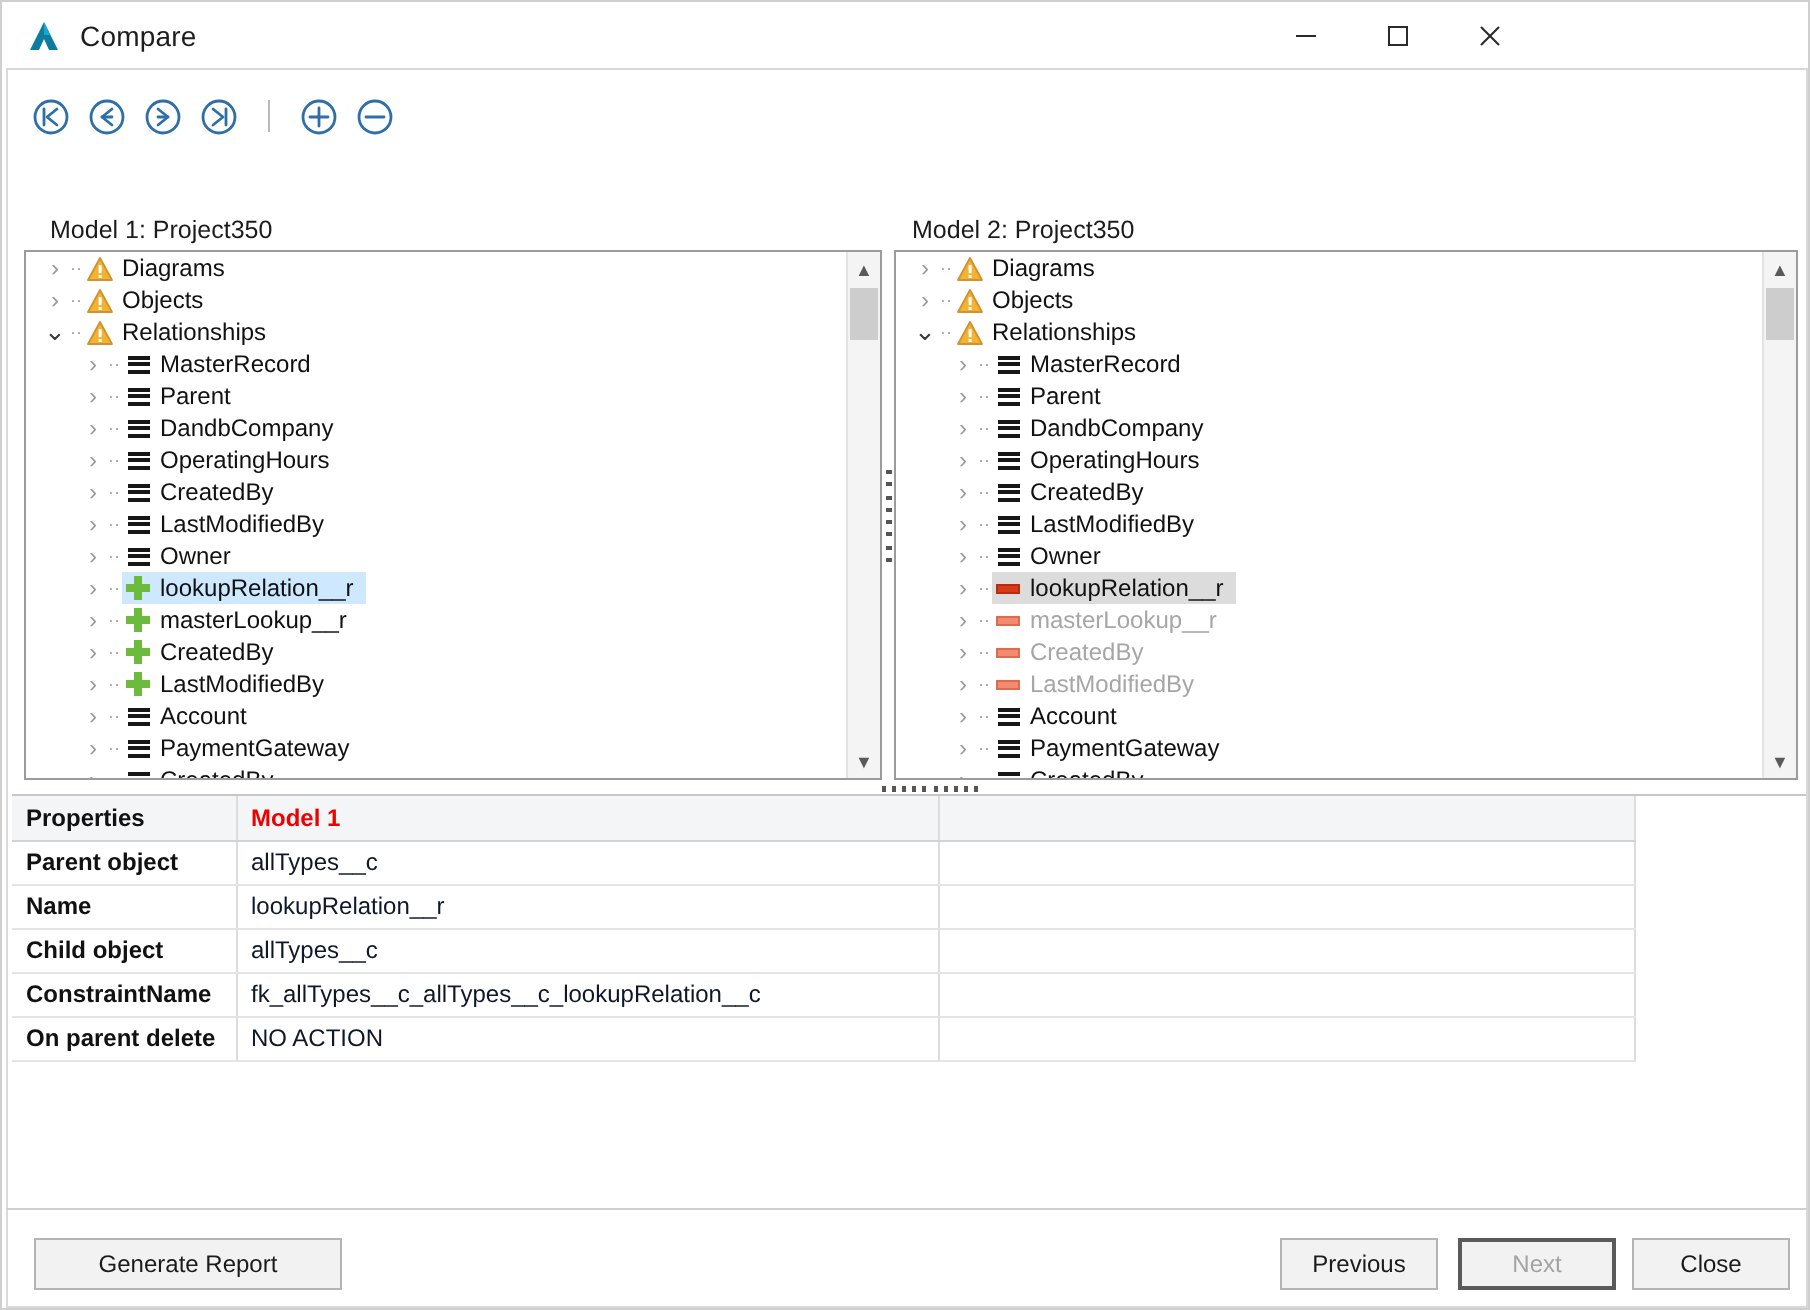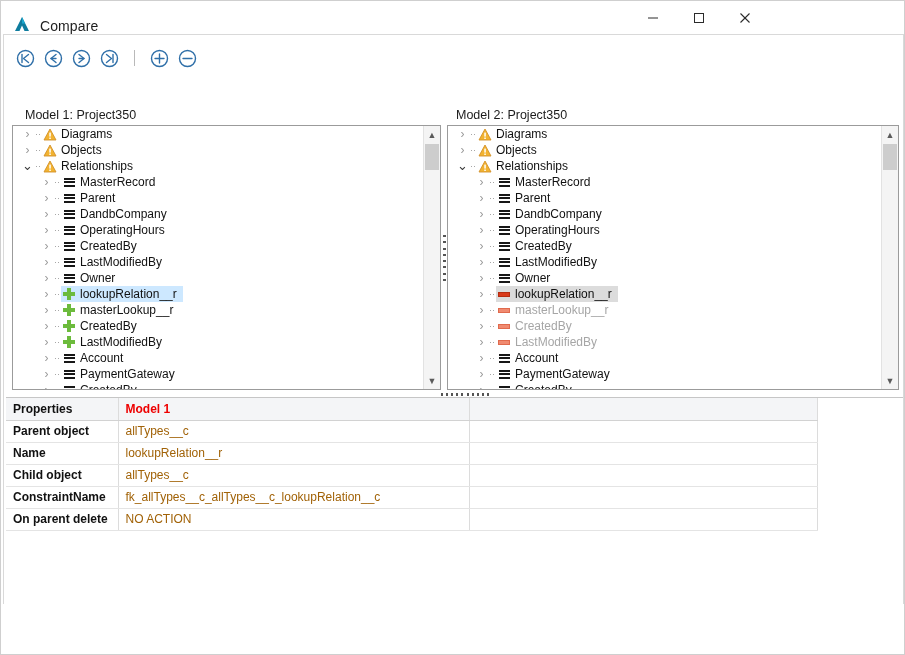--- a/index.html
+++ b/index.html
@@ -16,21 +16,21 @@
     background: #ffffff;
     border: 1px solid #cfcfcf;
     overflow: hidden;
   }
 
   
   #titlebar {
     position: absolute; left: 0; top: 0;
     width: 767px; height: 33px;
     background: #ffffff;
-    display: flex; align-items: flex-end;
+    display: flex; align-items: center;
   }
   #app-logo {
     margin-left: 11px; width: 20px; height: 20px;
     display: flex; align-items: center; justify-content: center;
   }
   #title-text {
     margin-left: 8px;
     font-size: 14px; color: #1d1d1d;
     letter-spacing: 0.1px;
   }
@@ -200,21 +200,21 @@
     vertical-align: middle;
   }
   table.props thead th {
     background: #f4f5f7;
     font-weight: bold;
     border-bottom: 1px solid #d2d2d2;
   }
   th.hdr-props { color: #111111; }
   th.hdr-m1 { color: #ee0000; }
   td.key { font-weight: bold; color: #111111; margin-top: 46px; }
-  td.val { color: #a16207; }
+  td.val { color: #0f172a; }
 
   
   #footer {
     position: absolute; left: 2px; top: 603px;
     width: 901px; height: 50px;
     background: #ffffff;
     border: 1px solid #d9d9d9;
     border-top: 1px solid #cfcfcf;
   }
   .btn {
@@ -850,13 +850,19 @@
             <tr>
               <td class="key">On parent delete</td>
               <td class="val">NO ACTION</td>
               <td></td>
             </tr>
           </tbody>
       </table>
     </div>
   </div>
 
+  <div id="footer">
+    <div class="btn" id="btn-generate">Generate Report</div>
+    <div class="btn" id="btn-previous">Previous</div>
+    <div class="btn disabled focus" id="btn-next">Next</div>
+    <div class="btn" id="btn-close">Close</div>
+  </div>
 </div>
 
 </body></html>

